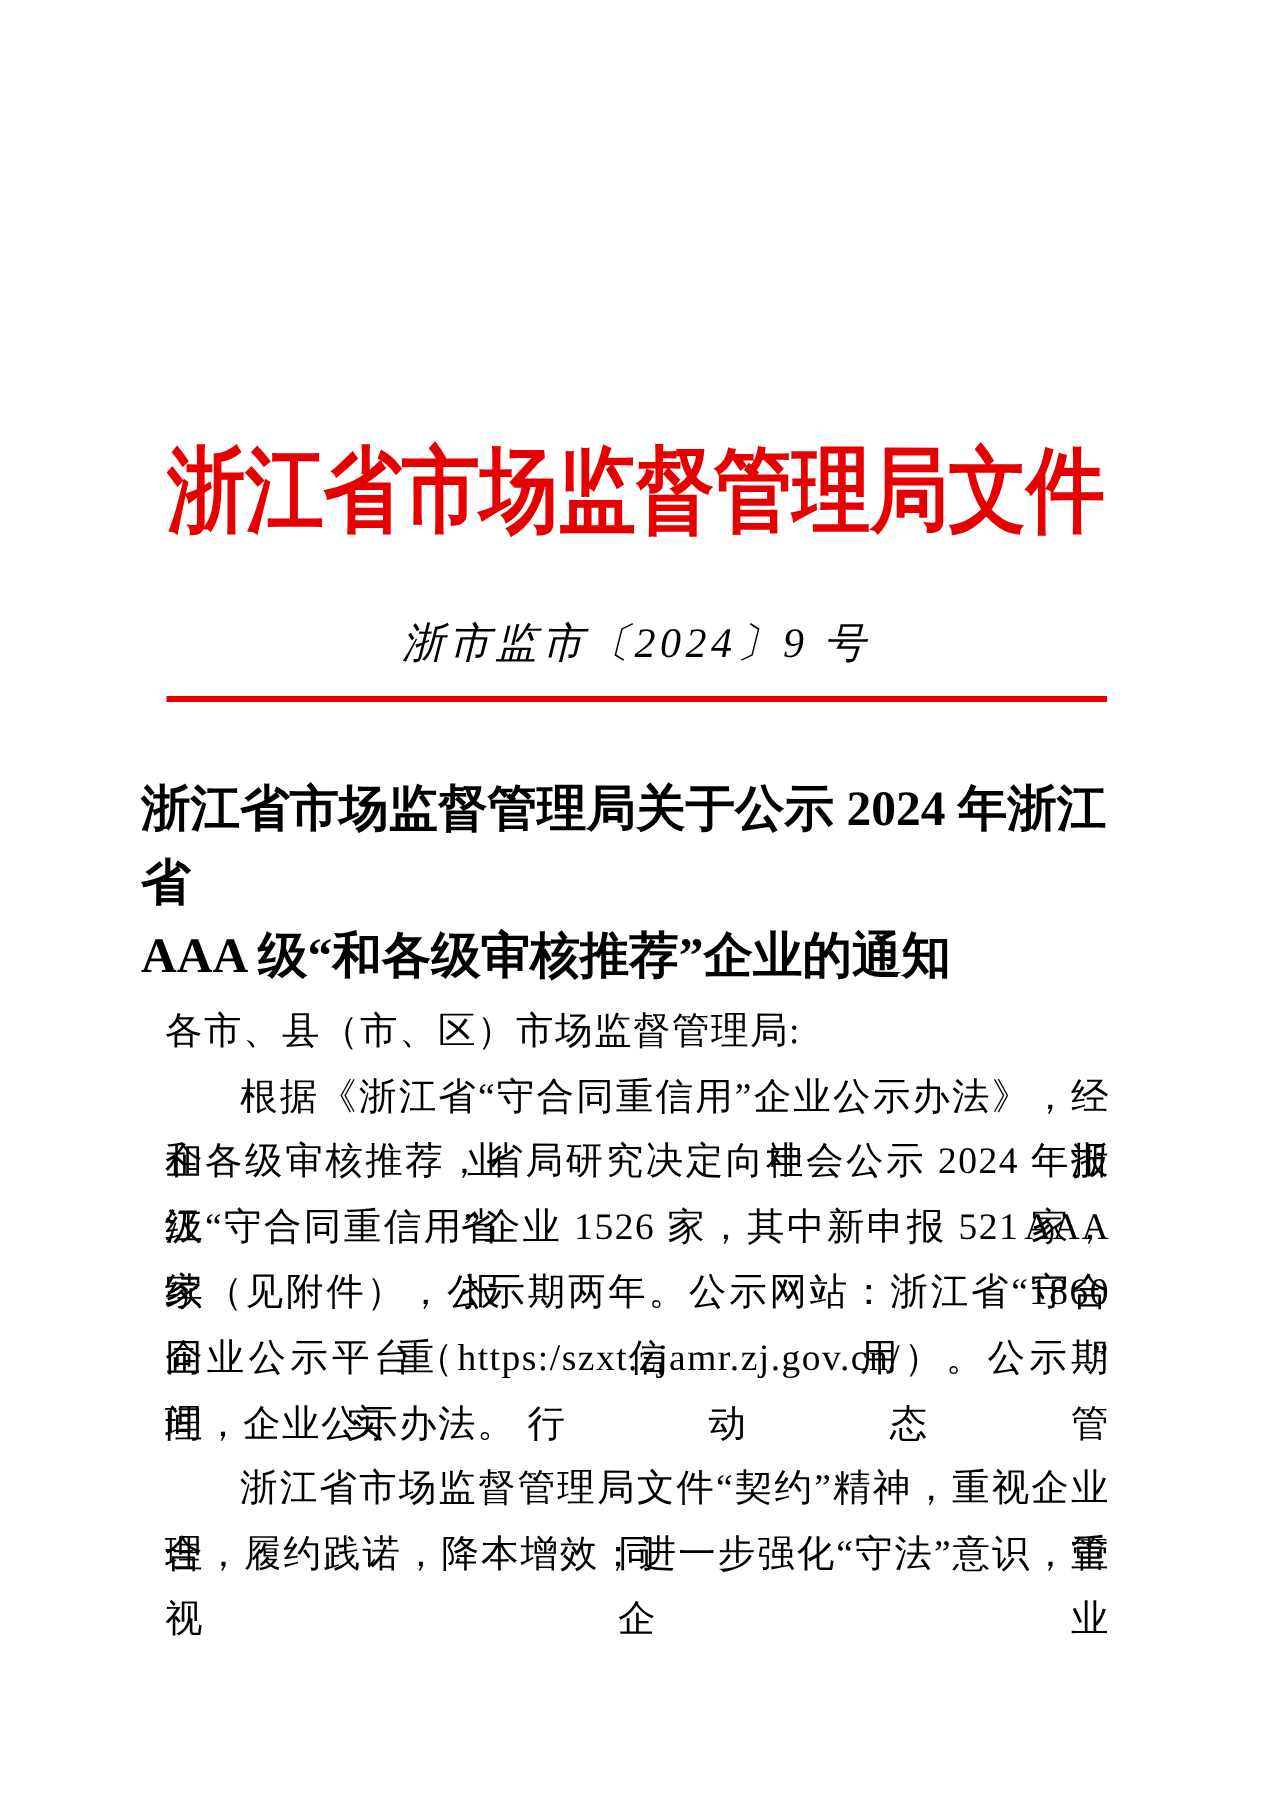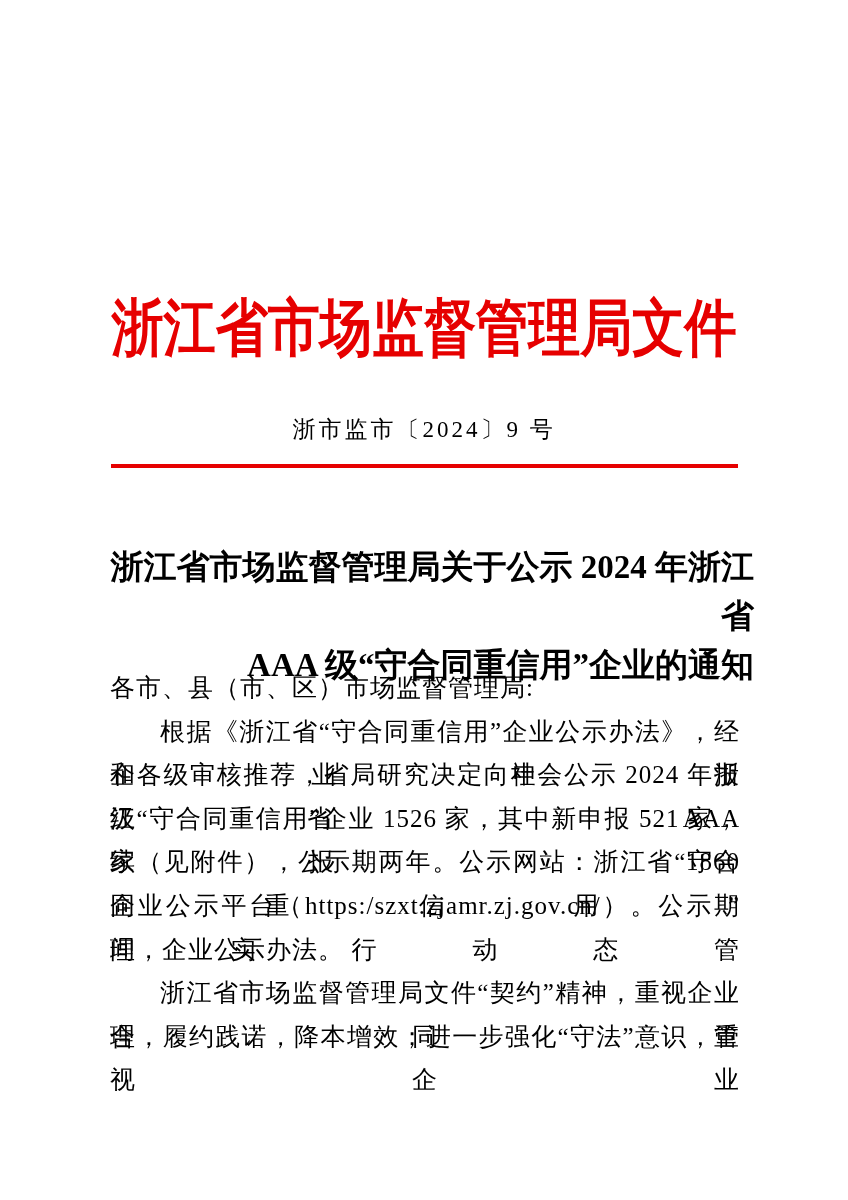--- a/index.html
+++ b/index.html
@@ -35,40 +35,41 @@
     transform-origin: center;
     letter-spacing: 0px;
   }
   
   .doc-number {
     position: absolute;
     top: 414px;
     left: 0;
     width: 100%;
     text-align: center;
-    font-size: 23px;
+    font-size: 28px;
     line-height: 32px;
     letter-spacing: 3px;
+    font-style: italic;
   }
   
   .red-line {
     position: absolute;
     top: 464px;
     left: 111px;
     width: 627px;
     height: 4px;
     background: #e60000;
   }
   
   .doc-title {
     position: absolute;
-    top: 543px;
+    top: 516px;
     left: 94px;
     width: 660px;
-    text-align: right;
+    text-align: left;
     font-weight: bold;
     font-size: 33px;
     line-height: 49px;
   }
   
   .body-text {
     position: absolute;
     top: 666px;
     left: 110px;
     width: 630px;
@@ -98,21 +99,21 @@
   <div class="org-title">
     <span class="inner">浙江省市场监督管理局文件</span>
   </div>
 
   <div class="doc-number">浙市监市〔2024〕9 号</div>
 
   <div class="red-line"></div>
 
   <div class="doc-title">
     <div>浙江省市场监督管理局关于公示 2024 年浙江省</div>
-    <div>AAA 级“守合同重信用”企业的通知</div>
+    <div>AAA 级“和各级审核推荐”企业的通知</div>
   </div>
 
   <div class="body-text">
     <div class="line">各市、县（市、区）市场监督管理局:</div>
     <div class="line just indent">根据《浙江省“守合同重信用”企业公示办法》，经企业申报</div>
     <div class="line just">和各级审核推荐，省局研究决定向社会公示 2024 年浙江省 AAA</div>
     <div class="line just">级“守合同重信用”企业 1526 家，其中新申报 521 家，续报 1860</div>
     <div class="line just">家（见附件），公示期两年。公示网站：浙江省“守合同重信用”</div>
     <div class="line just">企业公示平台（https:/szxt.zjamr.zj.gov.cn/）。公示期间实行动态管</div>
     <div class="line">理，企业公示办法。</div>

